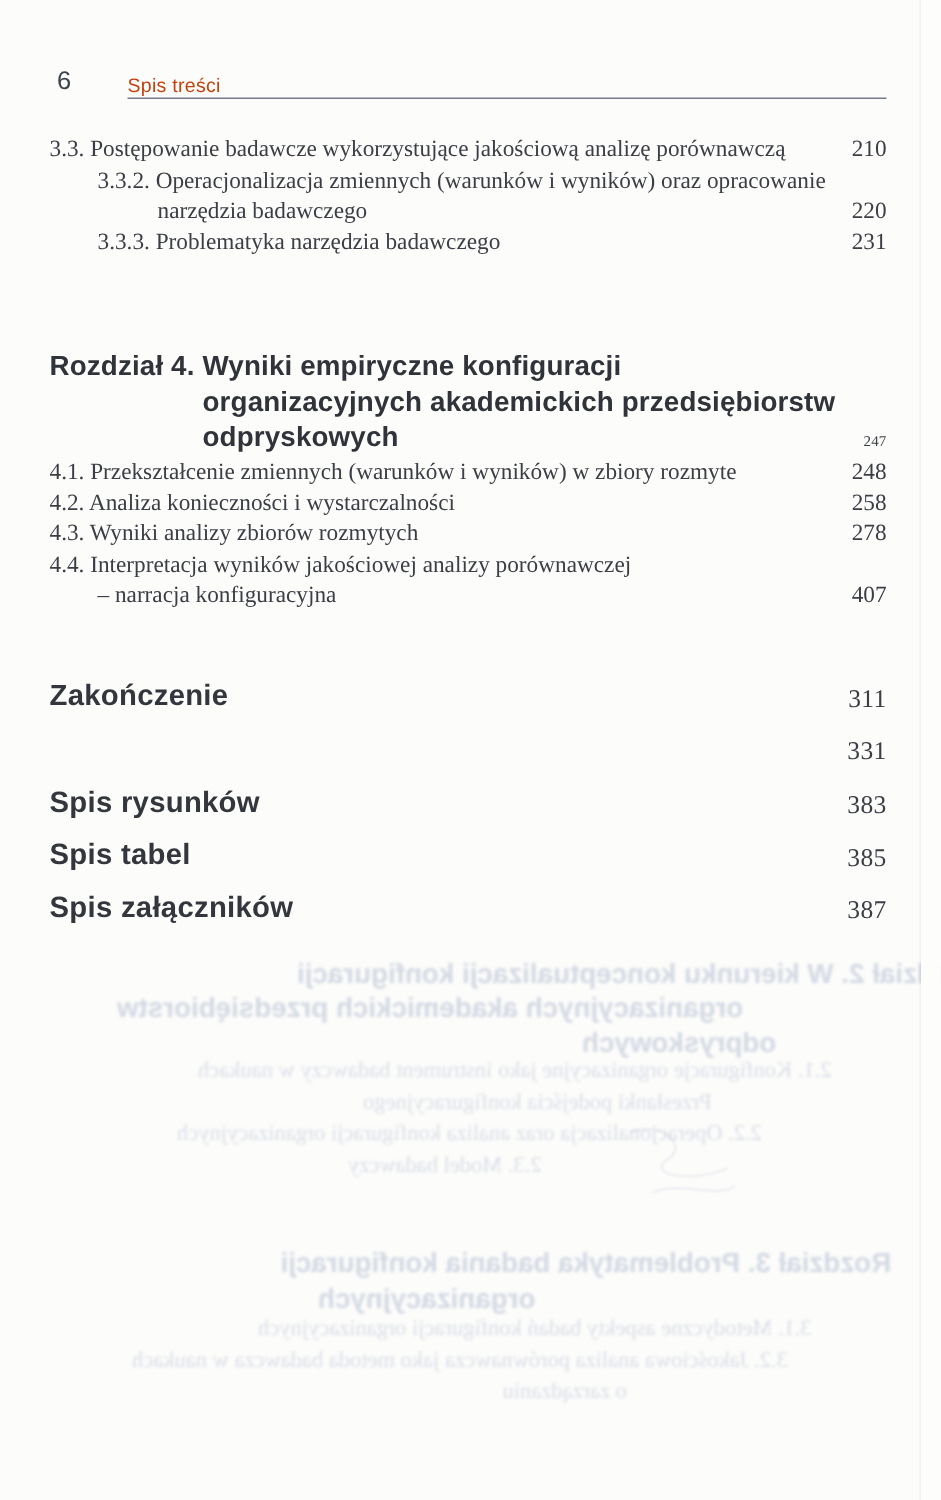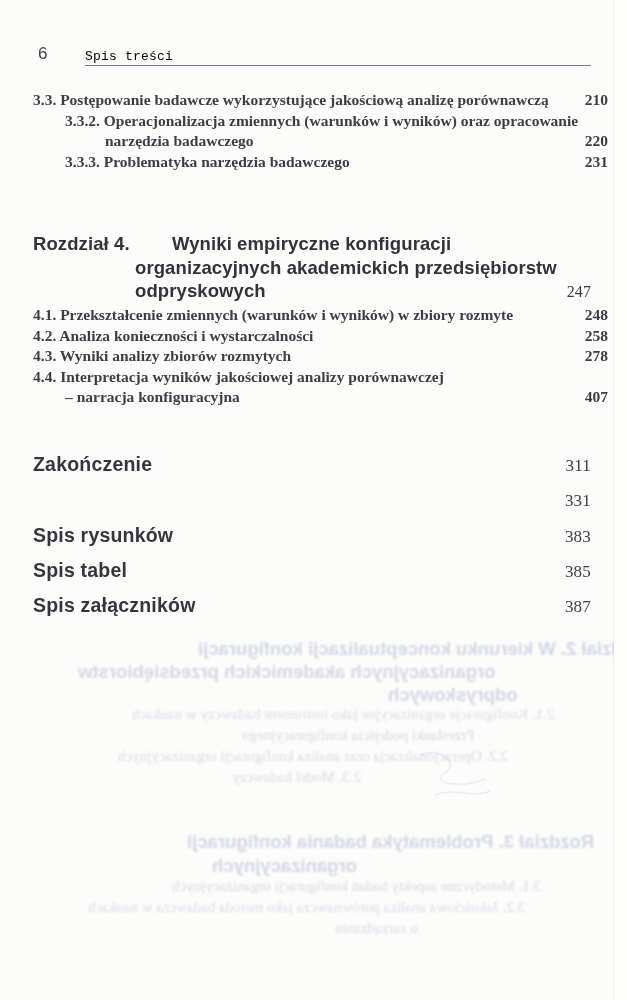--- a/index.html
+++ b/index.html
@@ -13,43 +13,43 @@
   .page-edge{position:absolute;top:0;bottom:0;right:13px;width:1px;background:rgba(90,95,110,0.07);}
   .page-edge-strip{position:absolute;top:0;bottom:0;right:0;width:13px;background:#fdfdfc;}
 
   
   .hdr-pagenum{
     position:absolute;left:38px;top:44px;
     font-family:"Liberation Sans", sans-serif;font-size:17px;color:#3d414b;
   }
   .hdr-title{
     position:absolute;left:85px;top:49px;
-    font-family:Liberation Mono, monospace;font-size:13px;color:#000000;letter-spacing:.2px;
+    font-family:Liberation Sans, sans-serif;font-size:13px;color:#c2410c;letter-spacing:.2px;
   }
   .hdr-rule{position:absolute;left:85px;top:65px;width:506px;height:1px;background:#737d8e;}
 
   
-  .toc-block{position:absolute;left:33px;right:19px;font-weight:bold;}
+  .toc-block{position:absolute;left:33px;right:36px;}
   .sec3{top:90px;}
   .sec4{top:305px;}
   .toc-row{display:flex;align-items:baseline;font-size:15.5px;line-height:20.5px;}
   .toc-row .t{white-space:nowrap;}
   .toc-row .pg{margin-left:auto;padding-left:8px;}
   .ind1{padding-left:32px;}
   .ind2{padding-left:72px;gap:38px;}
 
   
   .chapter{position:absolute;left:33px;right:36px;top:232px;
     font-family:"Liberation Sans", sans-serif;font-weight:700;
     font-size:18.5px;line-height:23.5px;color:#303339;letter-spacing:.1px;}
-  .ch-line{display:flex;align-items:baseline;gap:37px;}
+  .ch-line{display:flex;align-items:baseline;}
   .ch-label{display:inline-block;width:102px;flex:0 0 102px;}
   .ch-cont{padding-left:102px;}
   .ch-line .pg{margin-left:auto;padding-left:8px;
-    font-family:"Liberation Serif", serif;font-weight:400;font-size:16px;color:#3c3e46;}
+    font-family:"Liberation Serif", serif;font-weight:400;font-size:10px;color:#3c3e46;}
 
   
   .backmatter{position:absolute;left:33px;right:36px;top:441px;}
   .bm-row{display:flex;align-items:flex-end;height:35.2px;
     font-family:"Liberation Sans", sans-serif;font-weight:700;
     font-size:19.5px;color:#33363d;letter-spacing:.2px;}
   .bm-row .pg{margin-left:auto;padding-left:8px;
     font-family:"Liberation Serif", serif;font-weight:400;font-size:17px;color:#3c3e46;}
 
   

